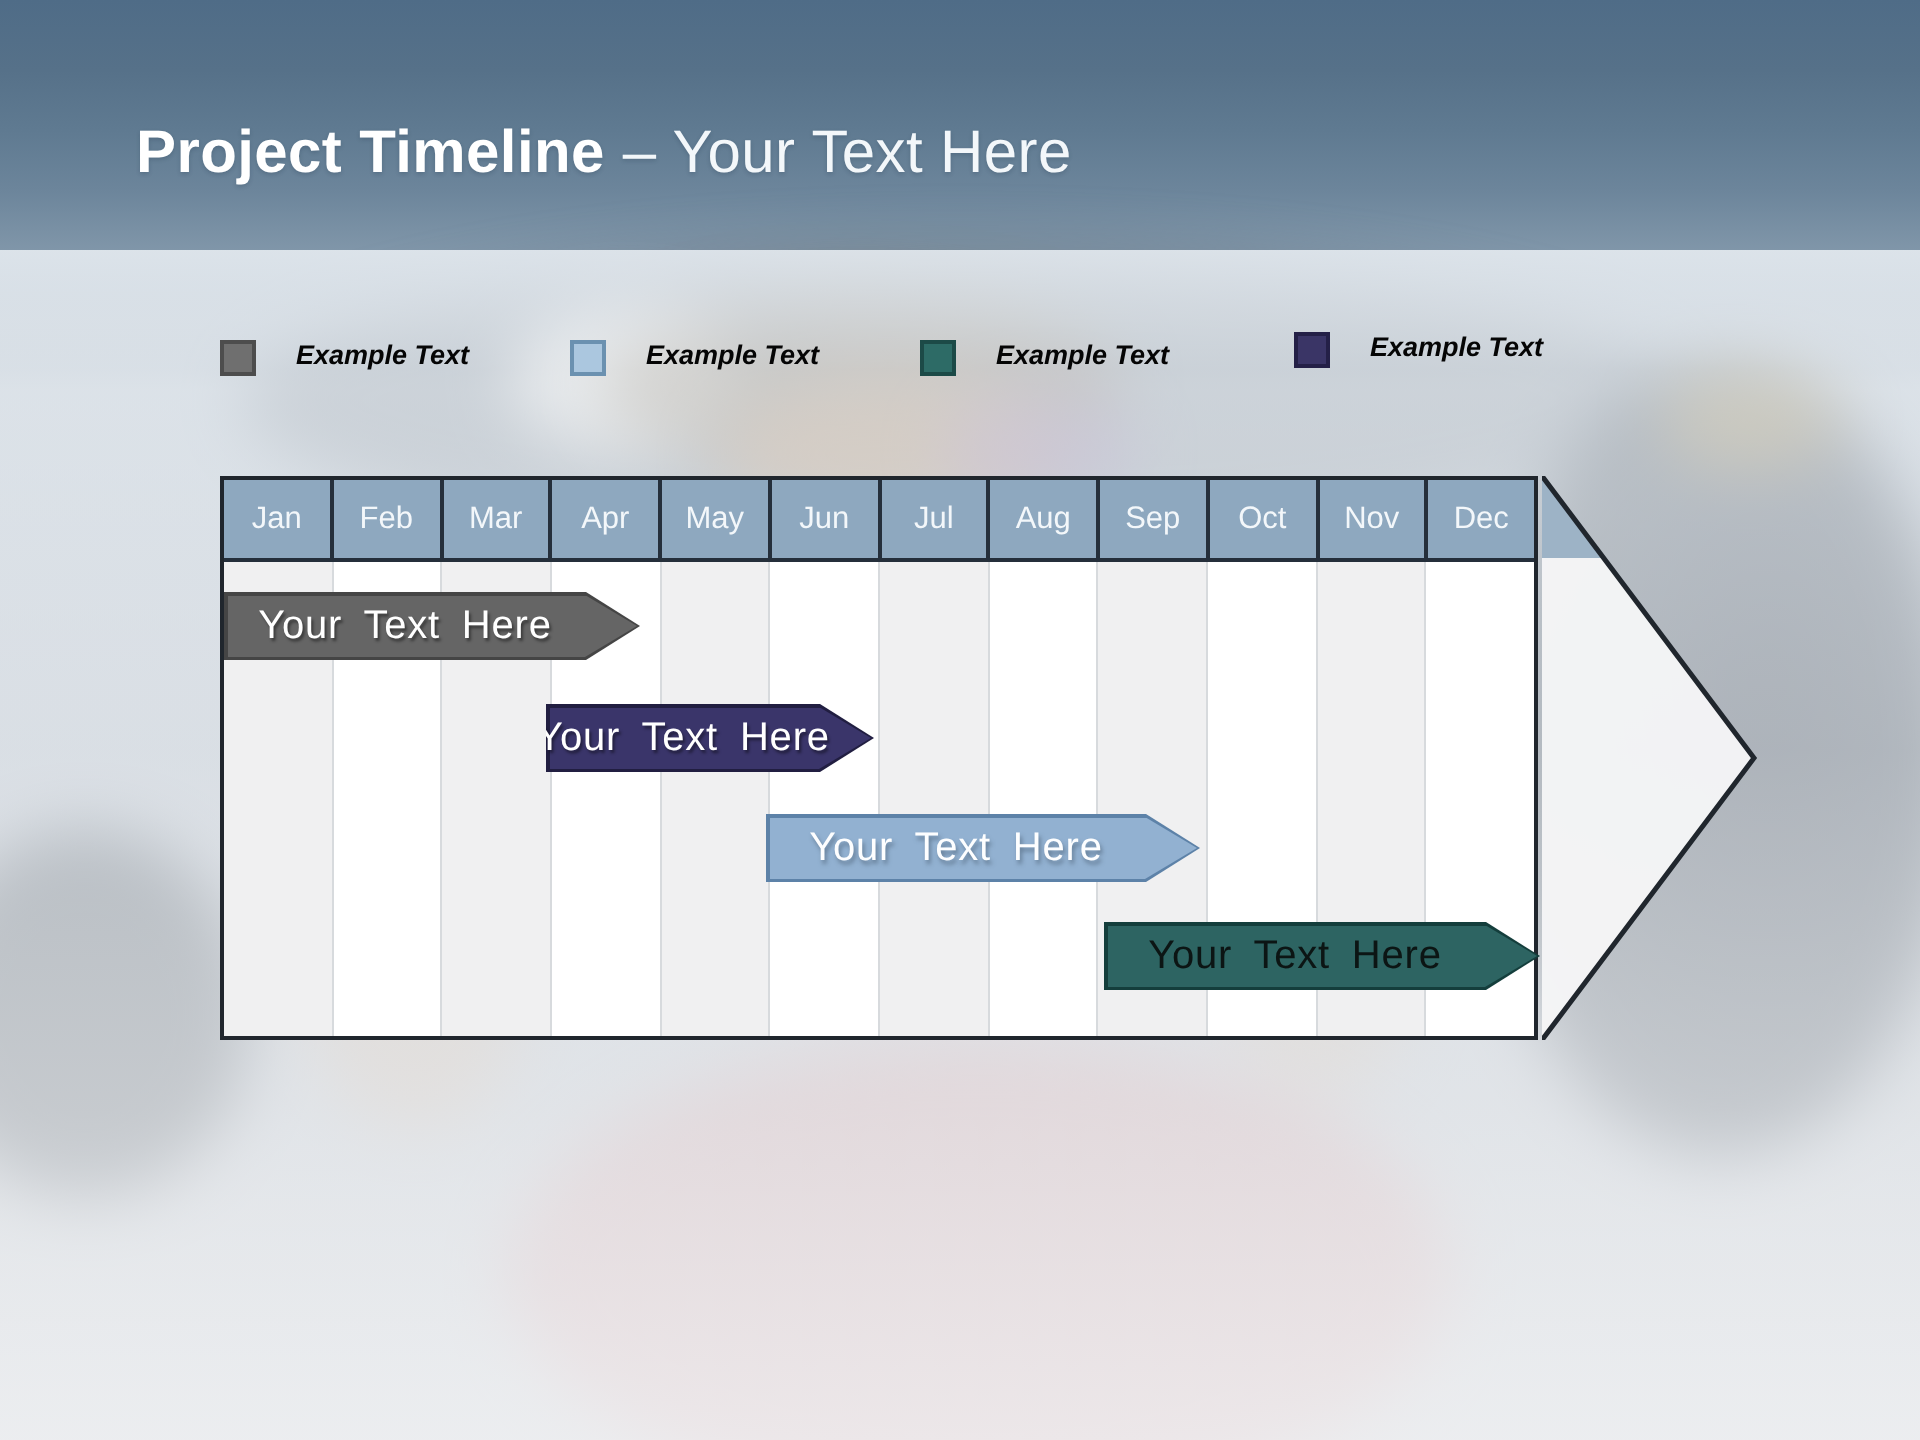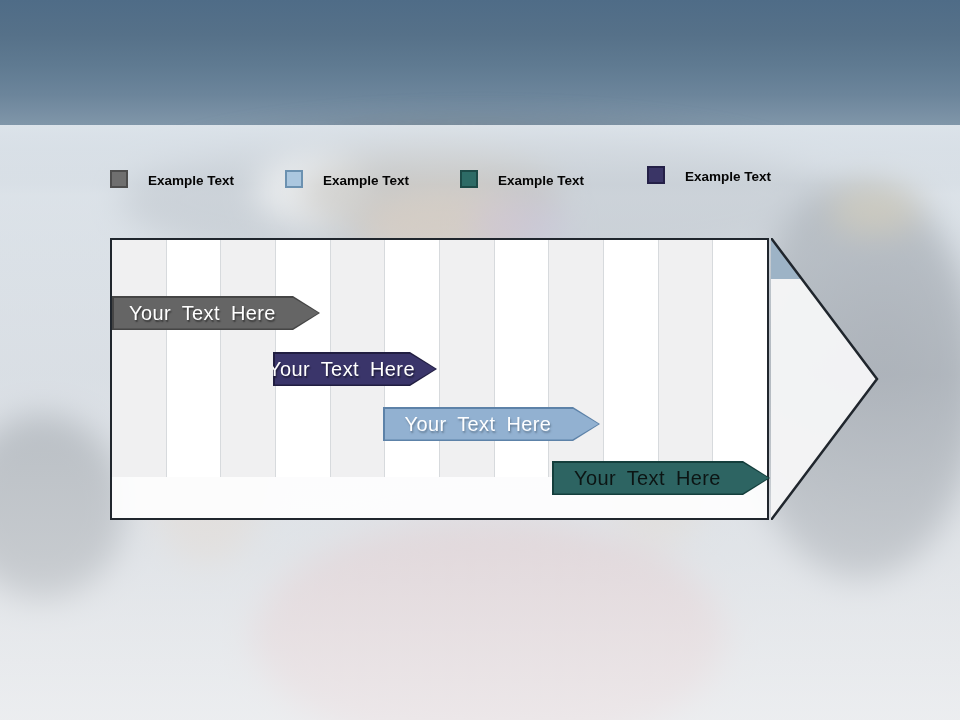--- a/index.html
+++ b/index.html
@@ -40,21 +40,21 @@
   }
 
   
   .title { position:absolute; left:68px; top:60px; font-size:30px; color:#ffffff;
            letter-spacing:.2px; text-shadow:0 1px 2px rgba(20,40,60,.2); white-space:nowrap; }
   .t-bold { font-weight:700; }
   .t-rest { font-weight:400; margin-left:9px; color:#f3f7fa; }
 
   
   .legend { position:absolute; left:0; top:0; }
-  .legend-item { position:absolute; display:flex; align-items:flex-end; }
+  .legend-item { position:absolute; display:flex; align-items:flex-start;font-style:italic; }
   .li-1 { left:110px; top:170px; } .li-2 { left:285px; top:170px; }
   .li-3 { left:460px; top:170px; } .li-4 { left:647px; top:166px; }
   .swatch { width:18px; height:18px; display:inline-block; }
   .sw-1 { background:#6f6f6f; border:2px solid #4d4d4d; }
   .sw-2 { background:#abc7df; border:2px solid #6b91b0; }
   .sw-3 { background:#2d6b66; border:2px solid #1c4a47; }
   .sw-4 { background:#3a3566; border:2px solid #242047; }
   .legend-label { margin-left:20px; font-size:13.5px; font-weight:700; color:#050505; white-space:nowrap; }
 
   
@@ -109,20 +109,21 @@
     <div class="blob b-rollers"></div>
     <div class="blob b-pan"></div>
     <div class="blob b-pan-glint"></div>
     <div class="blob b-pot-left"></div>
     <div class="blob b-arm-l"></div>
     <div class="blob b-arm-r"></div>
     <div class="blob b-dress"></div>
     <div class="photo-overlay"></div>
   </div>
 
+  <h1 class="title"><span class="t-bold">Project Timeline</span><span class="t-rest">– Your Text Here</span></h1>
 
   <div class="legend">
     <div class="legend-item li-1">
       <span class="swatch sw-1"></span>
       <span class="legend-label">Example Text</span>
     </div>
     <div class="legend-item li-2">
       <span class="swatch sw-2"></span>
       <span class="legend-label">Example Text</span>
     </div>
@@ -130,20 +131,34 @@
       <span class="swatch sw-3"></span>
       <span class="legend-label">Example Text</span>
     </div>
     <div class="legend-item li-4">
       <span class="swatch sw-4"></span>
       <span class="legend-label">Example Text</span>
     </div>
   </div>
 
   <div class="chart">
+    <div class="months">
+      <div class="month-cell">Jan</div>
+      <div class="month-cell">Feb</div>
+      <div class="month-cell">Mar</div>
+      <div class="month-cell">Apr</div>
+      <div class="month-cell">May</div>
+      <div class="month-cell">Jun</div>
+      <div class="month-cell">Jul</div>
+      <div class="month-cell">Aug</div>
+      <div class="month-cell">Sep</div>
+      <div class="month-cell">Oct</div>
+      <div class="month-cell">Nov</div>
+      <div class="month-cell">Dec</div>
+    </div>
     <div class="cols">
       <div class="col c-odd"></div>
       <div class="col c-even"></div>
       <div class="col c-odd"></div>
       <div class="col c-even"></div>
       <div class="col c-odd"></div>
       <div class="col c-even"></div>
       <div class="col c-odd"></div>
       <div class="col c-even"></div>
       <div class="col c-odd"></div>

